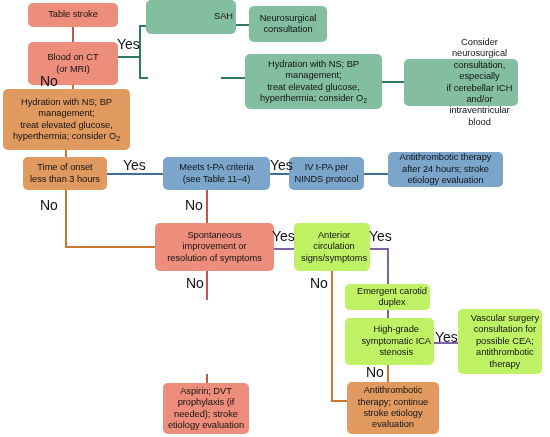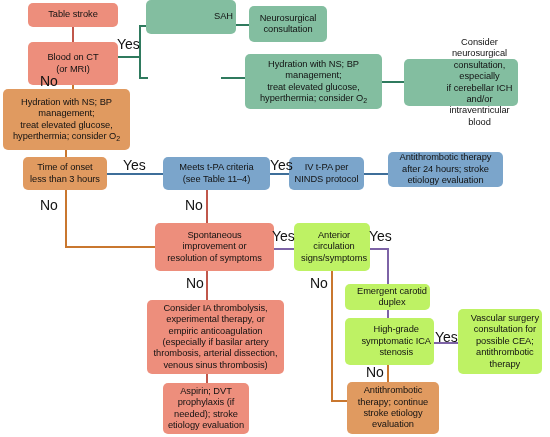--- a/index.html
+++ b/index.html
@@ -158,23 +158,20 @@
   </div>
 
   <div class="node purple" style="left:458px;top:309px;width:84px;height:65px;">
     <span>Vascular surgery<br>consultation for<br>possible CEA;<br>antithrombotic<br>therapy</span>
   </div>
 
   <div class="node purple" style="left:345px;top:318px;width:89px;height:47px;">
     <span>High-grade<br>symptomatic ICA<br>stenosis</span>
   </div>
 
-  <div class="node salmon" style="left:147px;top:300px;width:137px;height:74px;">
-    <span>Consider IA thrombolysis,<br>experimental therapy, or<br>empiric anticoagulation<br>(especially if basilar artery<br>thrombosis, arterial dissection,<br>venous sinus thrombosis)</span>
-  </div>
 
   <div class="node salmon" style="left:163px;top:383px;width:86px;height:51px;">
     <span>Aspirin; DVT<br>prophylaxis (if<br>needed); stroke<br>etiology evaluation</span>
   </div>
 
   <div class="node orange" style="left:347px;top:382px;width:92px;height:52px;">
     <span>Antithrombotic<br>therapy; continue<br>stroke etiology<br>evaluation</span>
   </div>
 
   <div class="lbl" style="left:117px;top:39px;">Yes</div>

